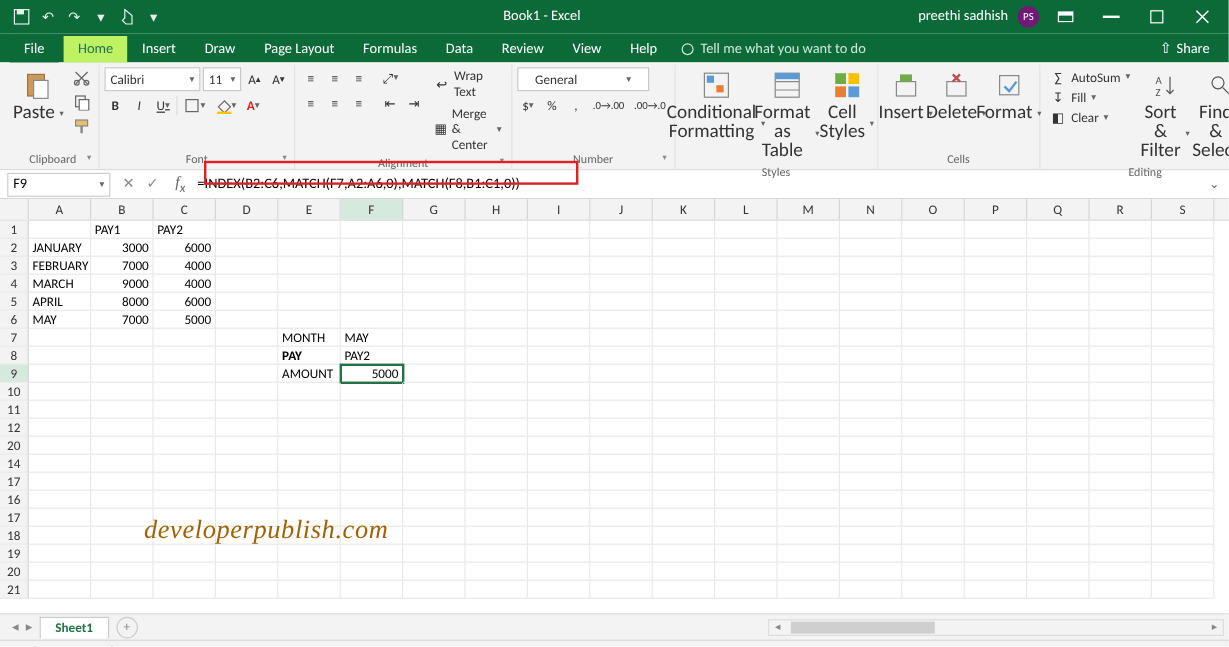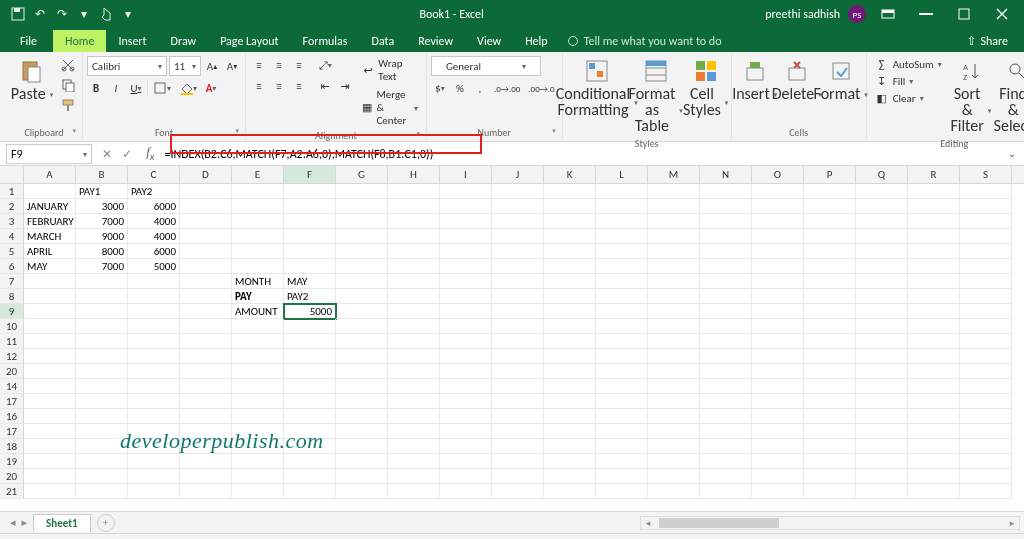--- a/index.html
+++ b/index.html
@@ -75,21 +75,21 @@
 
 .grid { position:relative; height: 327px; overflow:hidden; background:#fff; }
 .gridinner { display:flex; flex-direction:column; }
 .gr { height:15px; display:flex; font-size:11px; }
 .rh { width:24px; text-align:center; background:#f3f3f3; border-right:1px solid #d6d6d6; border-bottom:1px solid #e8e8e8; line-height:15px; color:#333;}
 .rh.sel { background:#d6e9dd; }
 .cell { width:52px; border-right:1px solid #e8e8e8; border-bottom:1px solid #e8e8e8; padding:0 3px; line-height:15px; white-space:nowrap; overflow:visible; }
 .cell.r { text-align:right; }
 .cell.sel { outline:2px solid #217346; outline-offset:-1px; background:#fff;}
 
-.watermark { position:absolute; left:120px; top:244px; font-family: "Comic Sans MS", cursive; font-style:italic; font-size:22px; color:#0f766e; letter-spacing:.5px; pointer-events:none;}
+.watermark { position:absolute; left:120px; top:244px; font-family: "Comic Sans MS", cursive; font-style:italic; font-size:22px; color:#a16207; letter-spacing:.5px; pointer-events:none;}
 
 
 .sheettabs { height:22px; background:#f3f3f3; border-top:1px solid #d6d6d6; display:flex; align-items:center; font-size:11px; padding:0 4px;}
 .sheettabs .nav { display:flex; gap:6px; padding:0 6px; color:#888; }
 .sheettabs .st { padding:2px 12px; background:#fff; border:1px solid #ccc; border-bottom:none; font-weight:600; color:#217346;}
 .sheettabs .add { width:18px; height:18px; border:1px solid #ccc; border-radius:50%; margin-left:6px; display:flex; align-items:center; justify-content:center; color:#888;}
 .sheettabs .hfill { flex:1; }
 .scrollh { width:380px; height:14px; background:#f3f3f3; border:1px solid #ddd; display:flex; align-items:center;}
 .scrollh .thumb { width:120px; height:10px; background:#cfcfcf; margin-left:4px;}
 .scrollh .arr { width:14px; text-align:center; color:#888; font-size:9px;}

